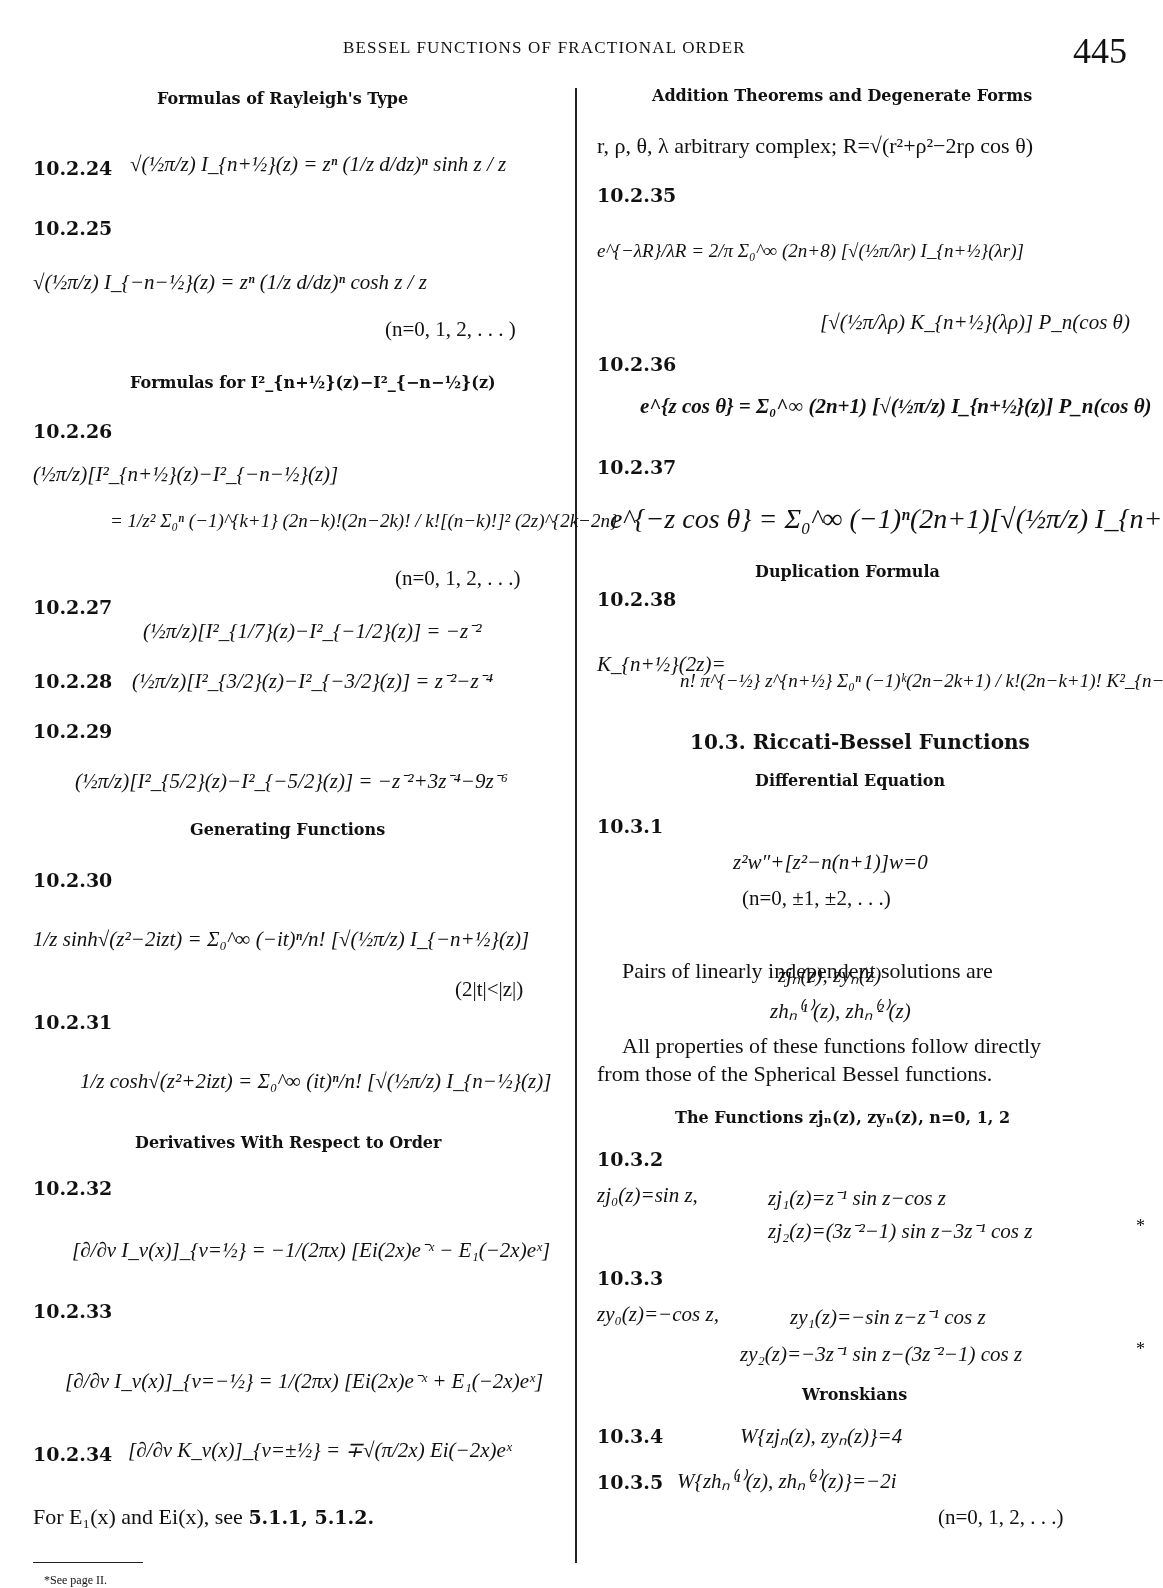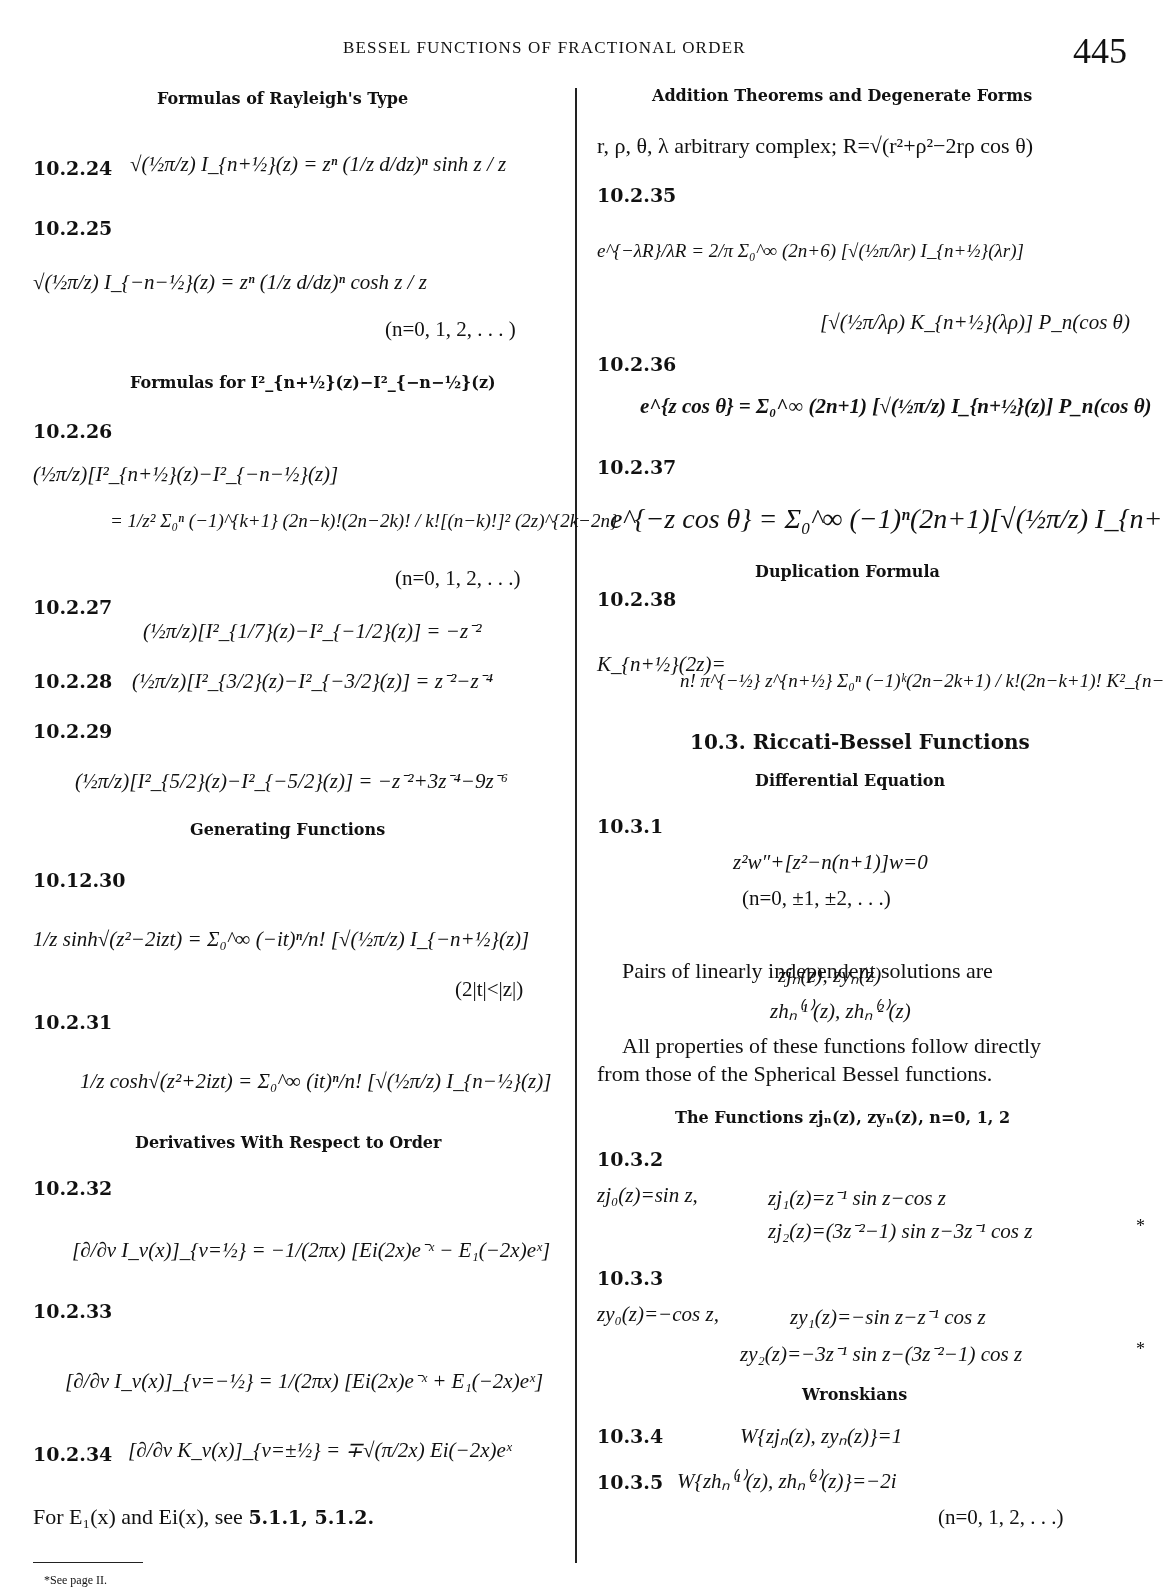--- a/index.html
+++ b/index.html
@@ -48,21 +48,21 @@
   <div class="abs eq" style="left:143px;top:616px;">(½π/z)[I²_{1/7}(z)−I²_{−1/2}(z)] = −z⁻²</div>
 
   <div class="abs num" style="left:33px;top:670px;">10.2.28</div>
   <div class="abs eq" style="left:132px;top:666px;">(½π/z)[I²_{3/2}(z)−I²_{−3/2}(z)] = z⁻²−z⁻⁴</div>
 
   <div class="abs num" style="left:33px;top:720px;">10.2.29</div>
   <div class="abs eq" style="left:75px;top:766px;">(½π/z)[I²_{5/2}(z)−I²_{−5/2}(z)] = −z⁻²+3z⁻⁴−9z⁻⁶</div>
 
   <div class="abs sec" style="left:190px;top:820px;">Generating Functions</div>
 
-  <div class="abs num" style="left:33px;top:869px;">10.12.30</div>
+  <div class="abs num" style="left:33px;top:869px;">10.2.30</div>
   <div class="abs eq" style="left:33px;top:927px;">1/z sinh√(z²−2izt) = Σ₀^∞ (−it)ⁿ/n! [√(½π/z) I_{−n+½}(z)]</div>
   <div class="abs cond" style="left:455px;top:977px;">(2|t|&lt;|z|)</div>
 
   <div class="abs num" style="left:33px;top:1011px;">10.2.31</div>
   <div class="abs eq" style="left:80px;top:1069px;">1/z cosh√(z²+2izt) = Σ₀^∞ (it)ⁿ/n! [√(½π/z) I_{n−½}(z)]</div>
 
   <div class="abs sec" style="left:135px;top:1133px;">Derivatives With Respect to Order</div>
 
   <div class="abs num" style="left:33px;top:1177px;">10.2.32</div>
   <div class="abs eq" style="left:72px;top:1235px;">[∂/∂ν I_ν(x)]_{ν=½} = −1/(2πx) [Ei(2x)e⁻ˣ − E₁(−2x)eˣ]</div>
@@ -79,21 +79,21 @@
 
   <div class="footrule"></div>
   <div class="abs foot" style="left:44px;top:1573px;">*See page II.</div>
 </div>
 
 <div>
   <div class="abs sec" style="left:652px;top:86px;">Addition Theorems and Degenerate Forms</div>
   <div class="abs txt" style="left:597px;top:133px;">r, ρ, θ, λ arbitrary complex; R=√(r²+ρ²−2rρ cos θ)</div>
 
   <div class="abs num" style="left:597px;top:184px;">10.2.35</div>
-  <div class="abs eq" style="left:597px;top:240px;font-size:19px;">e^{−λR}/λR = 2/π Σ₀^∞ (2n+6) [√(½π/λr) I_{n+½}(λr)]</div>
+  <div class="abs eq" style="left:597px;top:240px;font-size:19px;">e^{−λR}/λR = 2/π Σ₀^∞ (2n+8) [√(½π/λr) I_{n+½}(λr)]</div>
   <div class="abs eq" style="left:820px;top:310px;">[√(½π/λρ) K_{n+½}(λρ)] P_n(cos θ)</div>
 
   <div class="abs num" style="left:597px;top:353px;">10.2.36</div>
   <div class="abs eq" style="left:640px;top:394px;font-weight:bold;">e^{z cos θ} = Σ₀^∞ (2n+1) [√(½π/z) I_{n+½}(z)] P_n(cos θ)</div>
 
   <div class="abs num" style="left:597px;top:456px;">10.2.37</div>
   <div class="abs eq" style="left:610px;top:503px;font-size:28px;">e^{−z cos θ} = Σ₀^∞ (−1)ⁿ(2n+1)[√(½π/z) I_{n+½}(z)] P_n(cos θ)</div>
 
   <div class="abs sec" style="left:755px;top:562px;">Duplication Formula</div>
 
@@ -125,18 +125,18 @@
 
   <div class="abs num" style="left:597px;top:1267px;">10.3.3</div>
   <div class="abs eq" style="left:597px;top:1302px;">zy₀(z)=−cos z,</div>
   <div class="abs eq" style="left:790px;top:1302px;">zy₁(z)=−sin z−z⁻¹ cos z</div>
   <div class="abs eq" style="left:740px;top:1339px;">zy₂(z)=−3z⁻¹ sin z−(3z⁻²−1) cos z</div>
   <div class="abs mark" style="left:1136px;top:1339px;">*</div>
 
   <div class="abs sec" style="left:802px;top:1385px;">Wronskians</div>
 
   <div class="abs num" style="left:597px;top:1425px;">10.3.4</div>
-  <div class="abs eq" style="left:740px;top:1421px;">W{zjₙ(z), zyₙ(z)}=1</div>
+  <div class="abs eq" style="left:740px;top:1421px;">W{zjₙ(z), zyₙ(z)}=4</div>
 
   <div class="abs num" style="left:597px;top:1471px;">10.3.5</div>
   <div class="abs eq" style="left:677px;top:1466px;">W{zhₙ⁽¹⁾(z), zhₙ⁽²⁾(z)}=−2i</div>
   <div class="abs cond" style="left:938px;top:1505px;">(n=0, 1, 2, . . .)</div>
 </div>
 
 </body></html>

